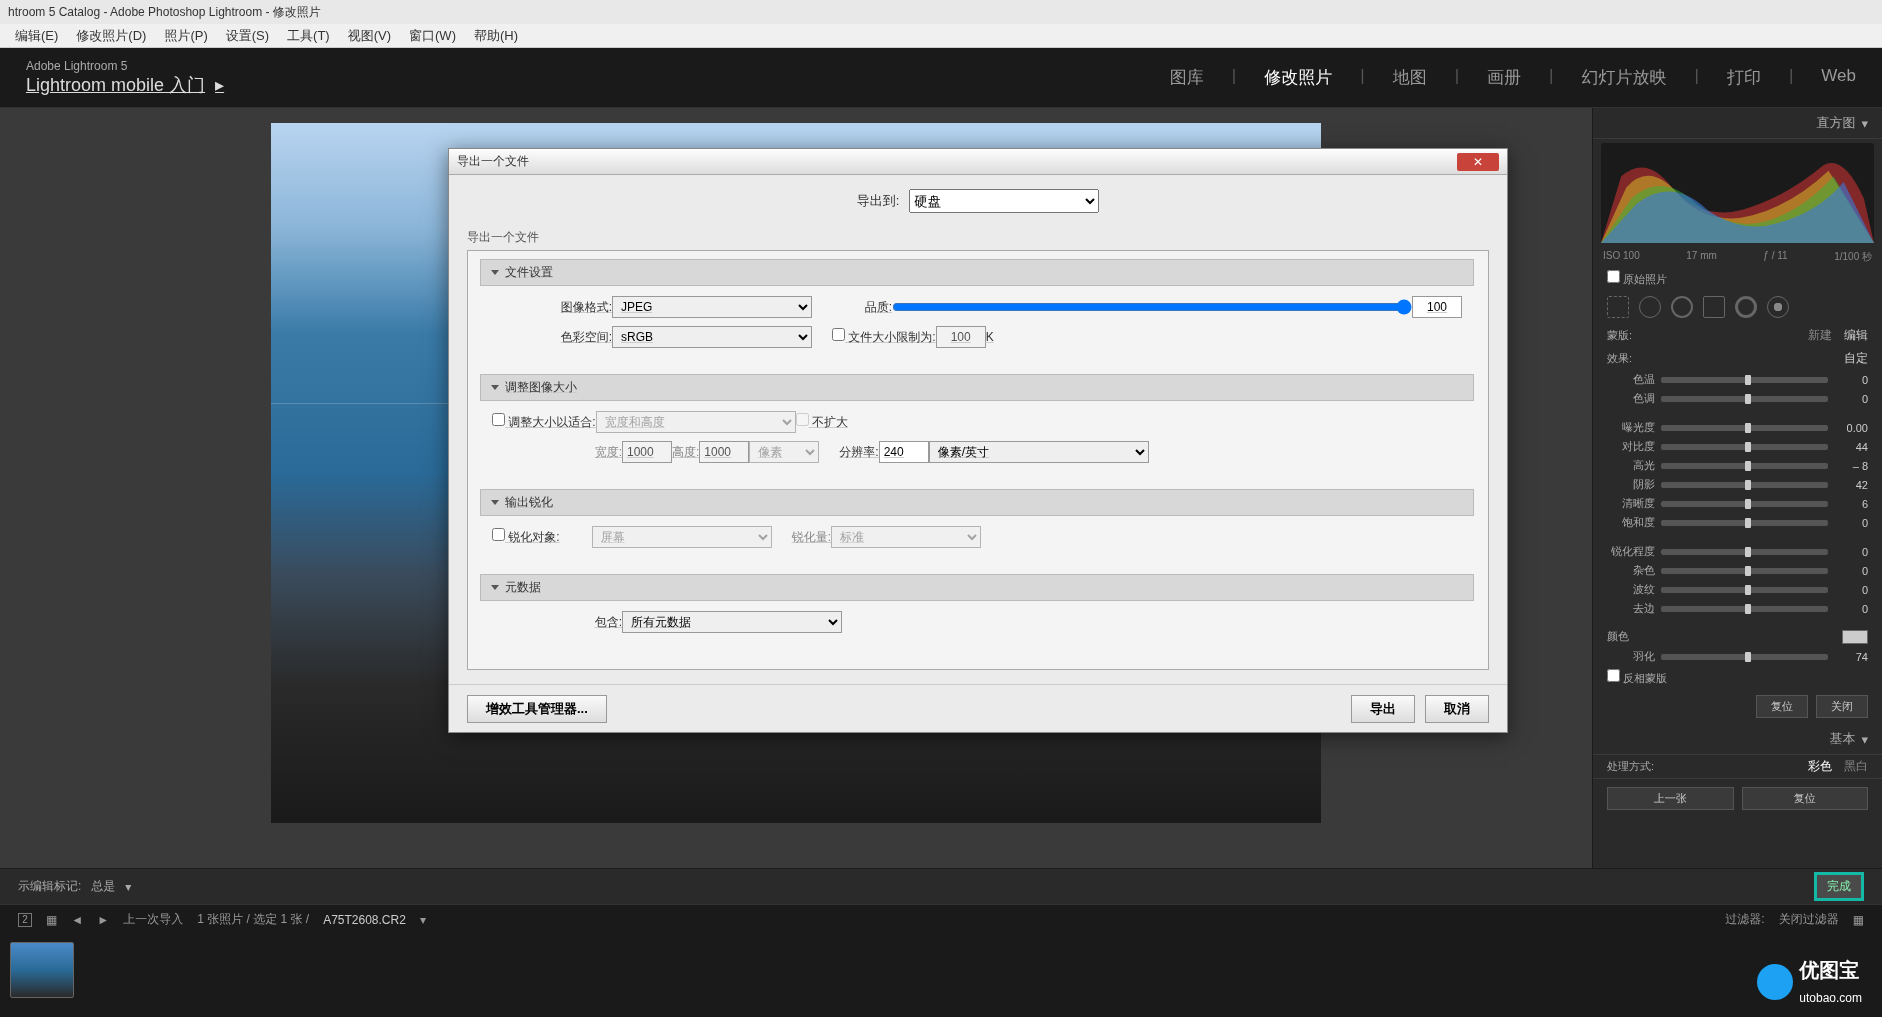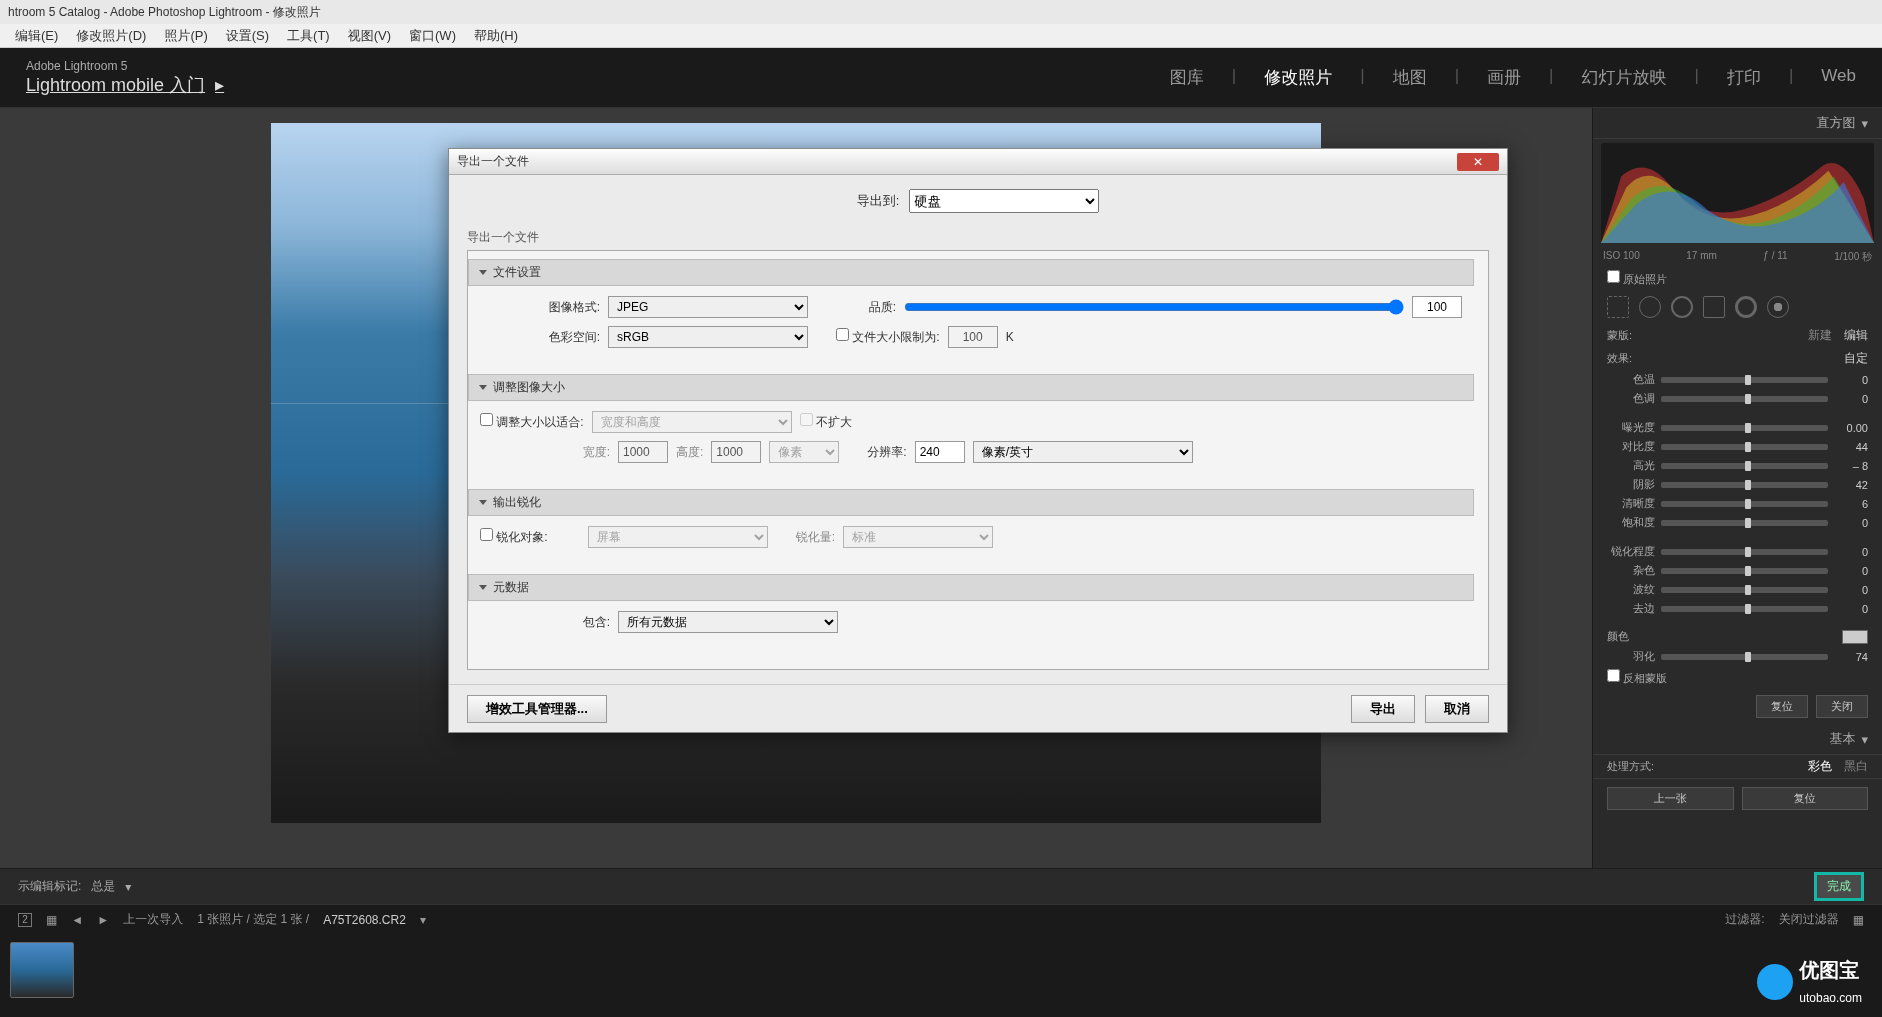--- a/index.html
+++ b/index.html
@@ -65,24 +65,24 @@
 .export-to-row select { width: 190px; height: 24px; }
 .dialog-columns { flex: 1; display: flex; gap: 12px; overflow: hidden; }
 .presets-col { width: 246px; display: flex; flex-direction: column; }
 .presets-col > .label { color: #555; font-size: 12px; margin-bottom: 4px; }
 .presets-list { flex: 1; background: #fff; border: 1px solid #aaa; overflow-y: auto; padding: 4px 0; }
 .preset-item { padding: 2px 10px; font-size: 12px; color: #333; cursor: pointer; display: flex; align-items: center; gap: 6px; }
 .preset-row-btns { display: flex; gap: 6px; margin-top: 6px; }
 .preset-row-btns button { flex: 1; height: 24px; background: linear-gradient(180deg,#fafafa,#ddd); border: 1px solid #999; cursor: pointer; font-size: 12px; }
 .settings-col { flex: 1; display: flex; flex-direction: column; position: relative; }
 .settings-col > .label { color: #555; font-size: 12px; margin-bottom: 4px; }
-.settings-scroll { flex: 1; border: 1px solid #aaa; background: #f4f4f4; overflow-y: auto; padding: 0 14px 14px 0; }
+.settings-scroll { flex: 1; border: 1px solid #aaa; background: #f4f4f4; overflow-y: auto; padding: 0 14px 14px 12px; text-decoration: underline; }
 .section-header { background: #d8d8d8; border: 1px solid #bbb; padding: 4px 10px; margin-top: 8px; font-size: 12px; color: #333; display: flex; align-items: center; gap: 6px; }
 .section-body { padding: 10px 12px; font-size: 12px; color: #333; }
-.field-row { display: flex; align-items: center; gap: 8px; margin-bottom: 8px; }
+.field-row { display: flex; align-items: center; gap: 0; margin-bottom: 8px; }
 .field-row label { text-align: right; color: #333; }
 .field-row select, .field-row input[type="text"] { height: 22px; border: 1px solid #999; padding: 0 4px; font-size: 12px; }
 .dialog-footer { height: 48px; display: flex; align-items: center; justify-content: space-between; padding: 0 18px; border-top: 1px solid #ccc; }
 .dialog-footer button { height: 28px; padding: 0 18px; background: linear-gradient(180deg,#fafafa,#ddd); border: 1px solid #999; cursor: pointer; font-size: 13px; font-weight: bold; }
 .dialog-footer .right-btns { display: flex; gap: 10px; justify-content: center; }
 .triangle { display: inline-block; width: 0; height: 0; border-top: 4px solid transparent; border-bottom: 4px solid transparent; border-left: 5px solid #555; }
 .triangle.down { border-left: 4px solid transparent; border-right: 4px solid transparent; border-top: 5px solid #555; border-bottom: none; }
 input[type=range] { flex: 1; }
 </style>
 </head>

